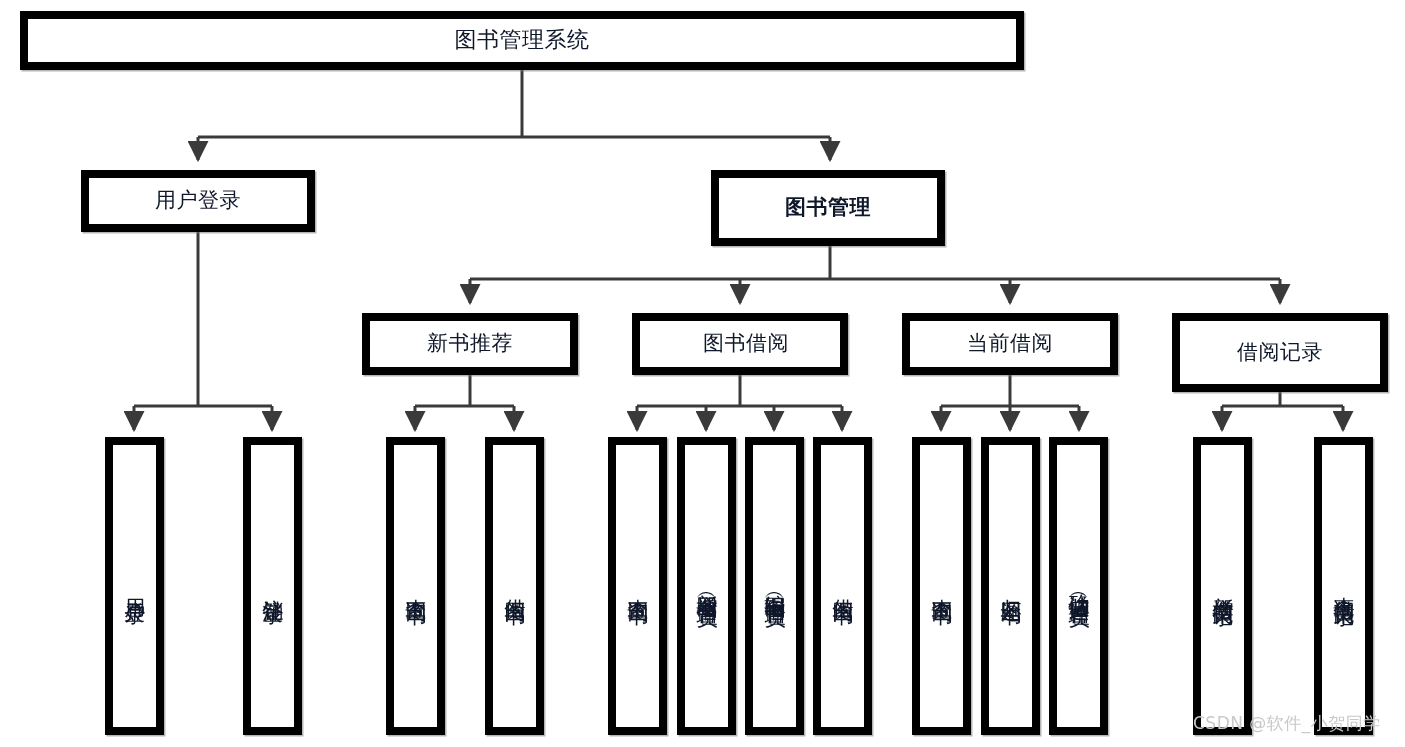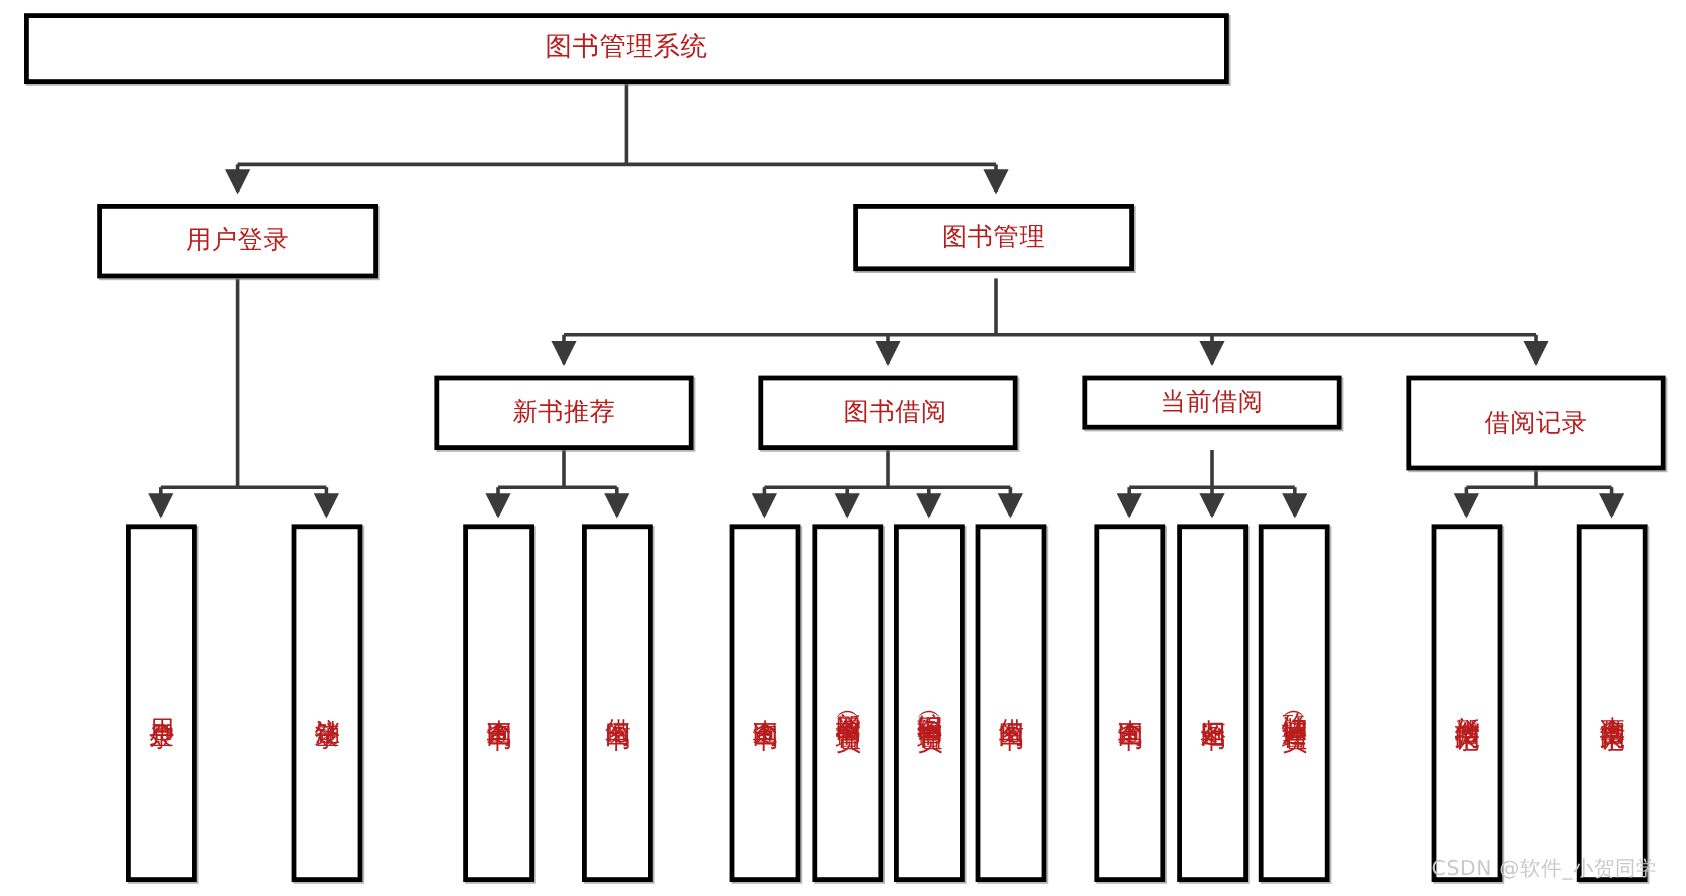--- a/index.html
+++ b/index.html
@@ -22,26 +22,26 @@
     position: absolute;
     left: 0;
     top: 0;
     width: 1405px;
     height: 747px;
     pointer-events: none;
   }
   .node {
     position: absolute;
     box-sizing: border-box;
-    border: 4px solid #000000;
+    border: 8px solid #000000;
     background: #ffffff;
     display: flex;
     align-items: center;
     justify-content: center;
-    color: #b91c1c;
+    color: #0f172a;
     box-shadow: 1.5px 1.5px 0 rgba(120,120,120,0.55);
   }
   .node .label {
     display: block;
     text-align: center;
     letter-spacing: 0.5px;
     white-space: pre-line;
   }
   
   .node.horiz .label {
@@ -131,31 +131,31 @@
     </g>
   </svg>
 
   <div class="node horiz root" style="left:20px; top:11px; width:1004px; height:59px;">
     <span class="label">图书管理系统</span>
   </div>
 
   <div class="node horiz" style="left:81px; top:170px; width:234px; height:62px;">
     <span class="label">用户登录</span>
   </div>
-  <div class="node horiz" style="left:711px; top:170px; width:234px; height:56px;">
+  <div class="node horiz" style="left:711px; top:170px; width:234px; height:76px;font-weight:bold;">
     <span class="label">图书管理</span>
   </div>
 
   <div class="node horiz" style="left:362px; top:313px; width:216px; height:62px;align-items:center;">
     <span class="label">新书推荐</span>
   </div>
   <div class="node horiz" style="left:632px; top:313px; width:216px; height:62px;padding-left:12px;">
     <span class="label">图书借阅</span>
   </div>
-  <div class="node horiz" style="left:902px; top:313px; width:216px; height:45px;">
+  <div class="node horiz" style="left:902px; top:313px; width:216px; height:62px;">
     <span class="label">当前借阅</span>
   </div>
   <div class="node horiz" style="left:1172px; top:313px; width:216px; height:79px;">
     <span class="label">借阅记录</span>
   </div>
 
   <div class="node vert" style="left:105px; top:437px; width:59px; height:298px;">
     <span class="label">用户登录</span>
   </div>
   <div class="node vert" style="left:243px; top:437px; width:59px; height:298px;">

